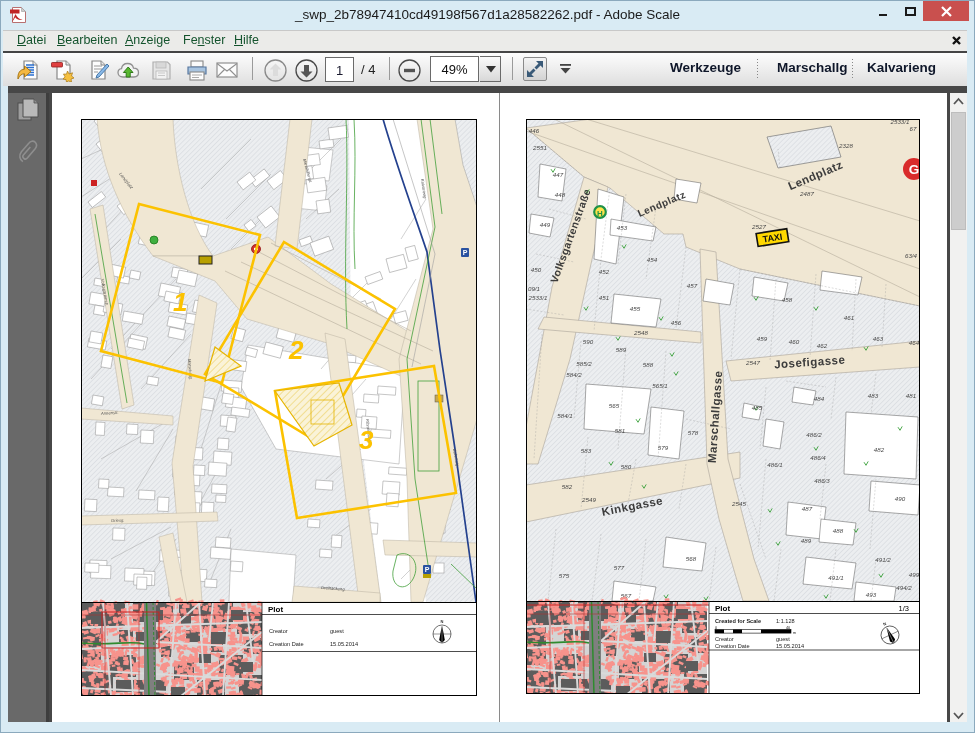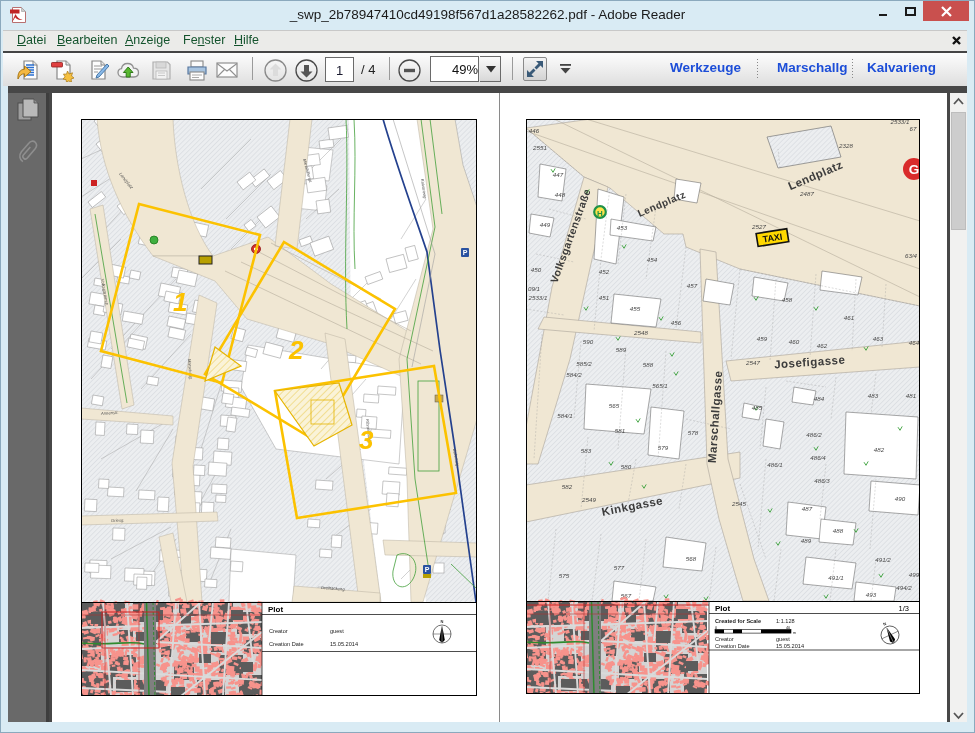--- a/index.html
+++ b/index.html
@@ -6,36 +6,36 @@
 .abs{position:absolute}
 #titlebar{position:absolute;left:0;top:0;width:975px;height:30px;background:#d9ebf4;border:1px solid #8ba9bd;border-bottom:none}
 #title{position:absolute;left:0;top:7px;width:975px;text-align:center;font-size:13.5px;color:#1a1a1a}
 #menubar{position:absolute;left:3px;top:30px;width:964px;height:21px;background:#ebebe9;border-top:1px solid #c8c8c8}
 .mi{position:absolute;top:33px;font-size:12.5px;color:#14532d}
 .mi u{text-decoration:underline}
 #toolbar{position:absolute;left:3px;top:51px;width:964px;height:35px;background:linear-gradient(#fdfdfd,#dedede);border-top:2px solid #454545}
 .tbi{position:absolute}
 .tbsep{position:absolute;top:57px;width:1px;height:23px;background:#9a9a9a}
 .tbdot{position:absolute;top:59px;width:1px;height:20px;background:repeating-linear-gradient(#888 0 1px,transparent 1px 3px)}
-.tblbl{position:absolute;top:60px;font-size:13.5px;font-weight:bold;color:#1d4ed8}
+.tblbl{position:absolute;top:60px;font-size:13.5px;font-weight:bold;color:#0f172a}
 #content{position:absolute;left:3px;top:86px;width:964px;height:636px;background:#474747}
 #sidebar{position:absolute;left:8px;top:93px;width:41px;height:629px;background:#696969;border-right:3px solid #3e3e3e}
 #pages{position:absolute;left:52px;top:93px;width:895px;height:629px;background:#fff}
 #scroll{position:absolute;left:950px;top:93px;width:17px;height:629px;background:#f1f1f0}
 #winborder2{position:absolute;left:0;top:0;width:975px;height:733px;border:1px solid #8ba9bd;pointer-events:none}
 </style></head>
 <body>
 <div id="titlebar"></div>
 <svg class="abs" style="left:10px;top:7px" width="16" height="16" viewBox="0 0 16 16">
  <path d="M2.5,0.5 L11.5,0.5 L15.5,4.5 L15.5,15.5 L2.5,15.5 Z" fill="#fff" stroke="#b87070" stroke-width="1"></path>
  <path d="M11.5,0.5 L11.5,4.5 L15.5,4.5 Z" fill="#cccccc" stroke="#a8a8a8" stroke-width="0.7"></path>
  <rect x="0" y="2.5" width="9.5" height="4" fill="#c02525"></rect>
  <path d="M5.5,7 C7,10.5 9.5,12.5 12.5,12.7 C9.5,13.5 7,12.6 5.2,10.2 C4.3,12 3.2,13.5 2,15 C3,12.2 4.2,9.5 5.5,7 Z" fill="#c02525"></path>
 </svg>
-<div id="title">_swp_2b78947410cd49198f567d1a28582262.pdf - Adobe Reader</div>
+<div id="title">_swp_2b78947410cd49198f567d1a28582262.pdf - Adobe Scale</div>
 <div class="abs" style="left:879px;top:13.5px;width:8px;height:2px;background:#1a1a1a"></div>
 <div class="abs" style="left:905px;top:7px;width:11px;height:9px;border:2px solid #1a1a1a"></div>
 <div class="abs" style="left:923px;top:1px;width:46px;height:20px;background:#c9504e"></div>
 <svg class="abs" style="left:941px;top:6px" width="11" height="11" viewBox="0 0 11 11">
  <path d="M1,1 L10,10 M10,1 L1,10" stroke="#fff" stroke-width="2.2"></path>
   </svg>
 <div id="menubar"></div>
 <div class="mi" style="left:17px"><u>D</u>atei</div>
 <div class="mi" style="left:57px"><u>B</u>earbeiten</div>
 <div class="mi" style="left:125px"><u>A</u>nzeige</div>
@@ -93,21 +93,21 @@
 <svg class="tbi" style="left:295px;top:59px" width="23" height="23" viewBox="0 0 23 23">
     <circle cx="11.5" cy="11.5" r="10.5" fill="none" stroke="#4a4a4a" stroke-width="1.3"></circle>
     <path d="M11.5,18.5 L17.5,12.5 L14,12.5 L14,6 L9,6 L9,12.5 L5.5,12.5 Z" fill="#545454"></path>
   </svg>
 <div style="position:absolute;left:325px;top:57px;width:29px;height:25px;background:#fff;border:1px solid #6a6a6a;text-align:center;font-size:13px;line-height:25px;color:#1a1a2e">1</div>
 <div style="position:absolute;left:361px;top:62px;font-size:13px;color:#222">/ 4</div>
 <svg class="tbi" style="left:398px;top:59px" width="23" height="23" viewBox="0 0 23 23">
     <circle cx="11.5" cy="11.5" r="10.5" fill="none" stroke="#4a4a4a" stroke-width="1.3"></circle>
     <rect x="6" y="9.8" width="11" height="3.4" fill="#545454"></rect>
   </svg>
-<div style="position:absolute;left:430px;top:56px;width:49px;height:26px;background:#fff;border:1px solid #6a6a6a;text-align:right;font-size:13px;line-height:26px;color:#111">49%</div>
+<div style="position:absolute;left:430px;top:56px;width:49px;height:26px;background:#fff;border:1px solid #6a6a6a;text-align:center;font-size:13px;line-height:26px;color:#111">49%</div>
 <div style="position:absolute;left:480px;top:56px;width:21px;height:26px;background:linear-gradient(#fafafa,#d8d8d8);border:1px solid #6a6a6a;border-left:none"></div>
 <svg class="tbi" style="left:486px;top:66px" width="10" height="7" viewBox="0 0 10 7">
     <path d="M0,0 L10,0 L5,6.5 Z" fill="#333"></path>
   </svg>
 <div style="position:absolute;left:523px;top:57px;width:24px;height:24px;background:linear-gradient(#f4f4f4,#d2d2d2);border:1px solid #8a8a8a;border-radius:2px"></div>
 <svg class="tbi" style="left:526px;top:60px" width="18" height="18" viewBox="0 0 18 18">
     <path d="M17,1 L17,8 L14.5,5.5 L10.5,9.5 L8.5,7.5 L12.5,3.5 L10,1 Z" fill="#3a5a78"></path>
     <path d="M1,17 L1,10 L3.5,12.5 L7.5,8.5 L9.5,10.5 L5.5,14.5 L8,17 Z" fill="#3a5a78"></path>
   </svg>
 <svg class="tbi" style="left:559px;top:64px" width="13" height="10" viewBox="0 0 13 10">

